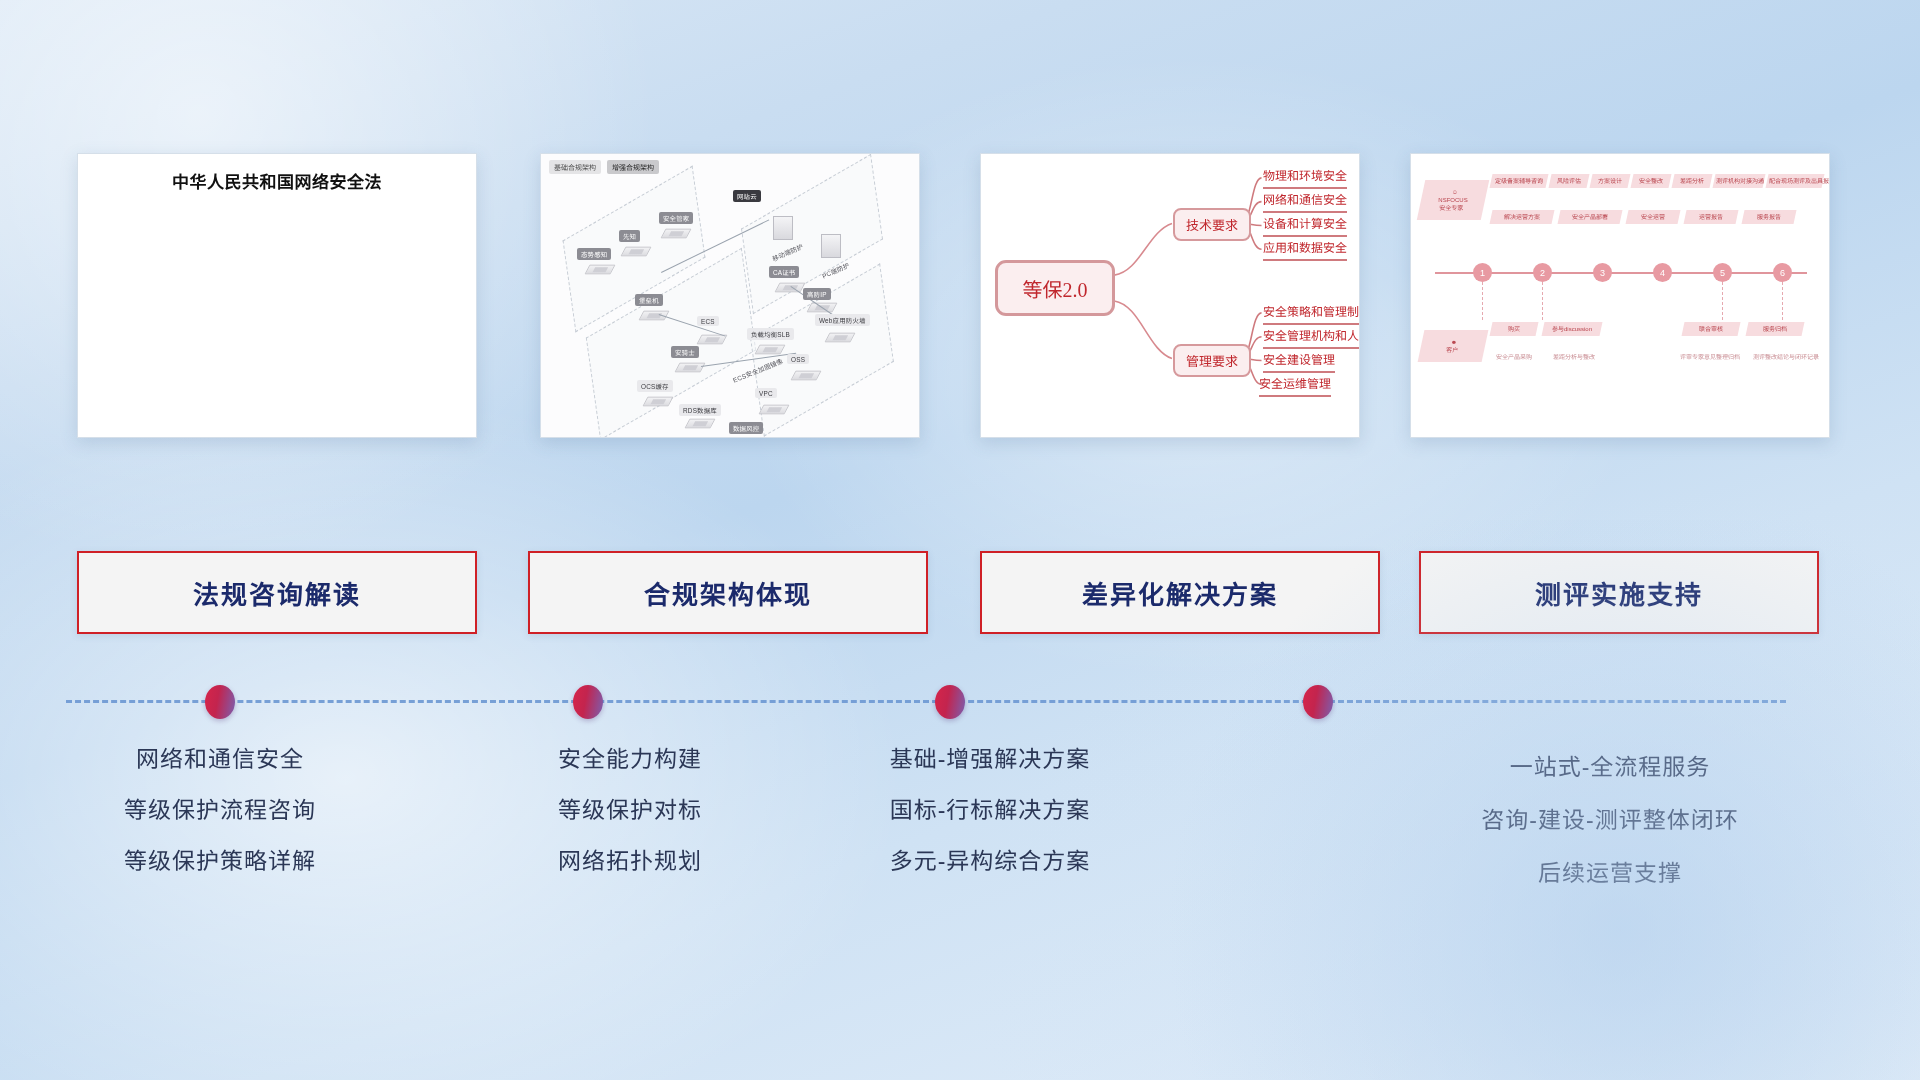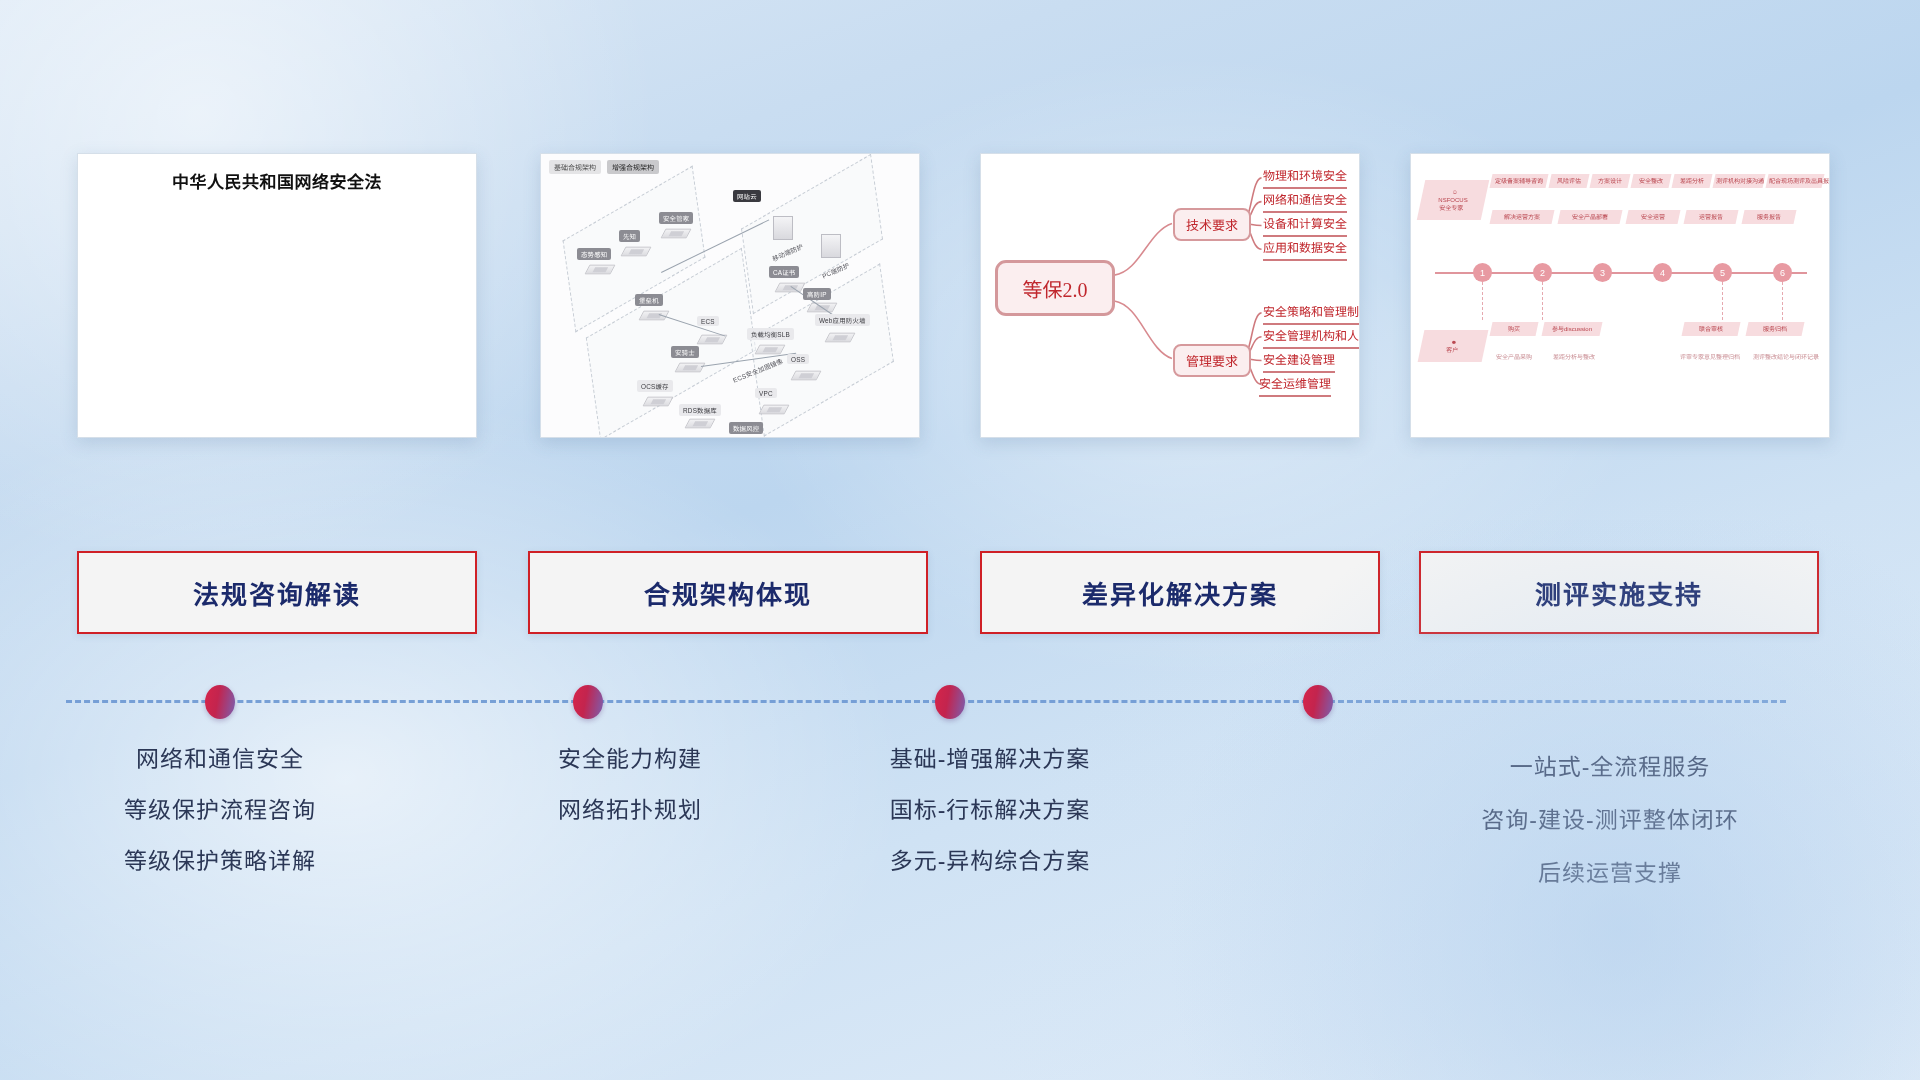--- a/index.html
+++ b/index.html
@@ -510,20 +510,21 @@
   <div class="tl-dot dot4"></div>
 
   <ul class="col col1">
     <li>网络和通信安全</li>
     <li>等级保护流程咨询</li>
     <li>等级保护策略详解</li>
   </ul>
 
   <ul class="col col2">
     <li>安全能力构建</li>
+    <li>等级保护对标</li>
     <li>网络拓扑规划</li>
   </ul>
 
   <ul class="col col3">
     <li>基础-增强解决方案</li>
     <li>国标-行标解决方案</li>
     <li>多元-异构综合方案</li>
   </ul>
 
   <ul class="col col4">

